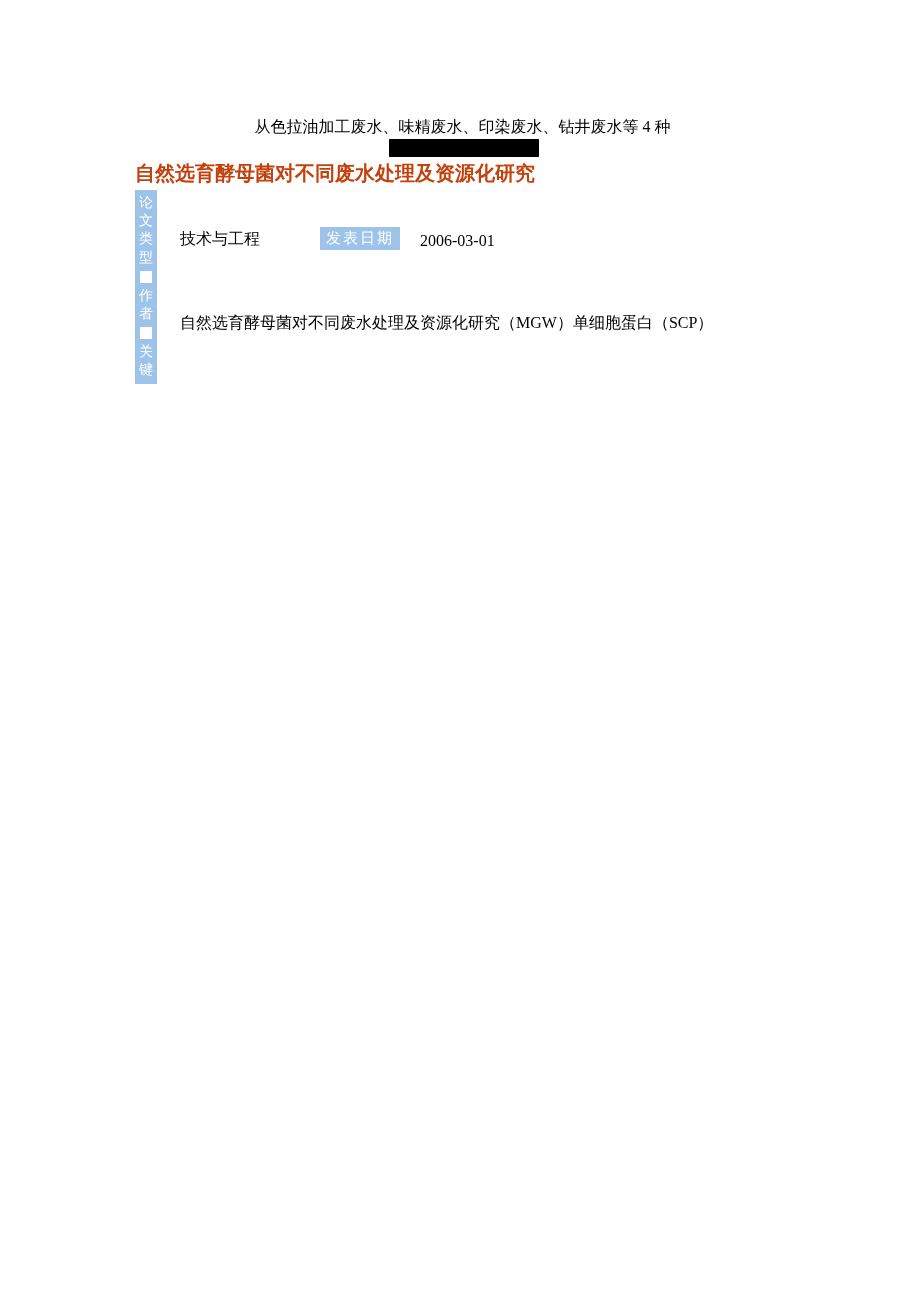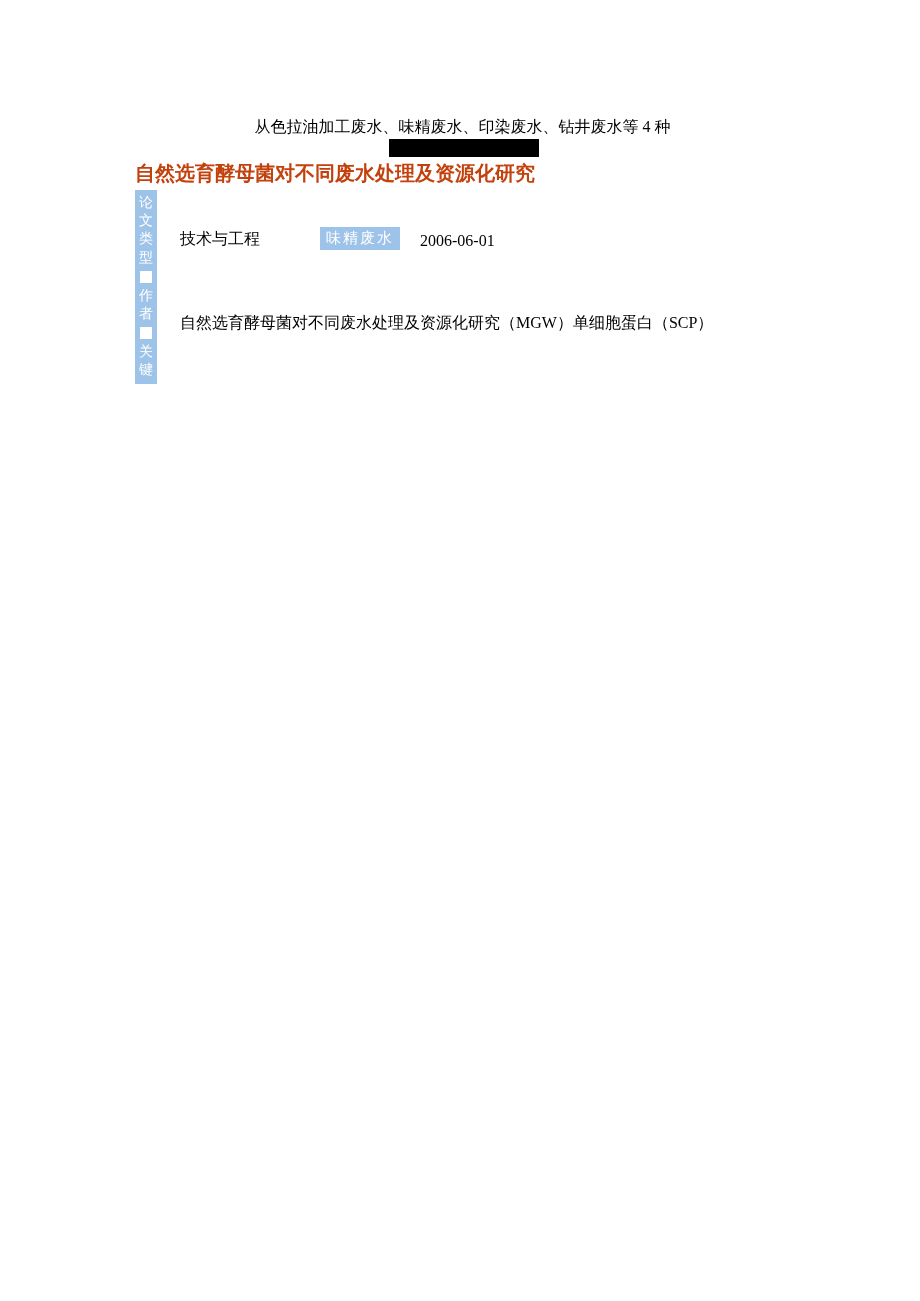--- a/index.html
+++ b/index.html
@@ -126,18 +126,18 @@
     <span class="sidebar-box"></span>
     <div class="sidebar-section">
       <span class="sidebar-char">关</span>
       <span class="sidebar-char">键</span>
     </div>
   </div>
 
   <div class="content-area">
     <div class="meta-row">
       <span class="meta-value">技术与工程</span>
-      <span class="date-label">味精废水</span>
-      <span>2006-06-01</span>
+      <span class="date-label">发表日期</span>
+      <span>2006-03-01</span>
     </div>
     <div class="keywords">自然选育酵母菌对不同废水处理及资源化研究（MGW）单细胞蛋白（SCP）</div>
   </div>
 </div>
 
 </body></html>

